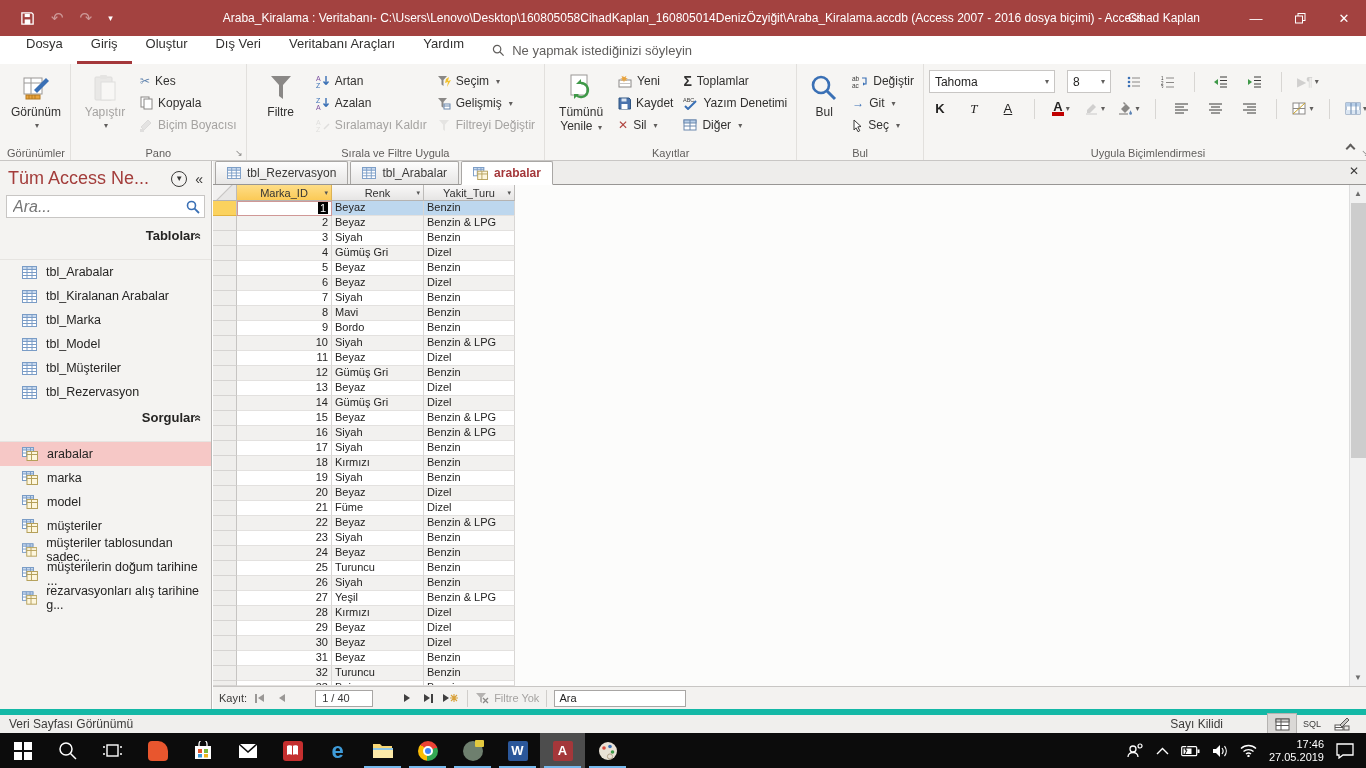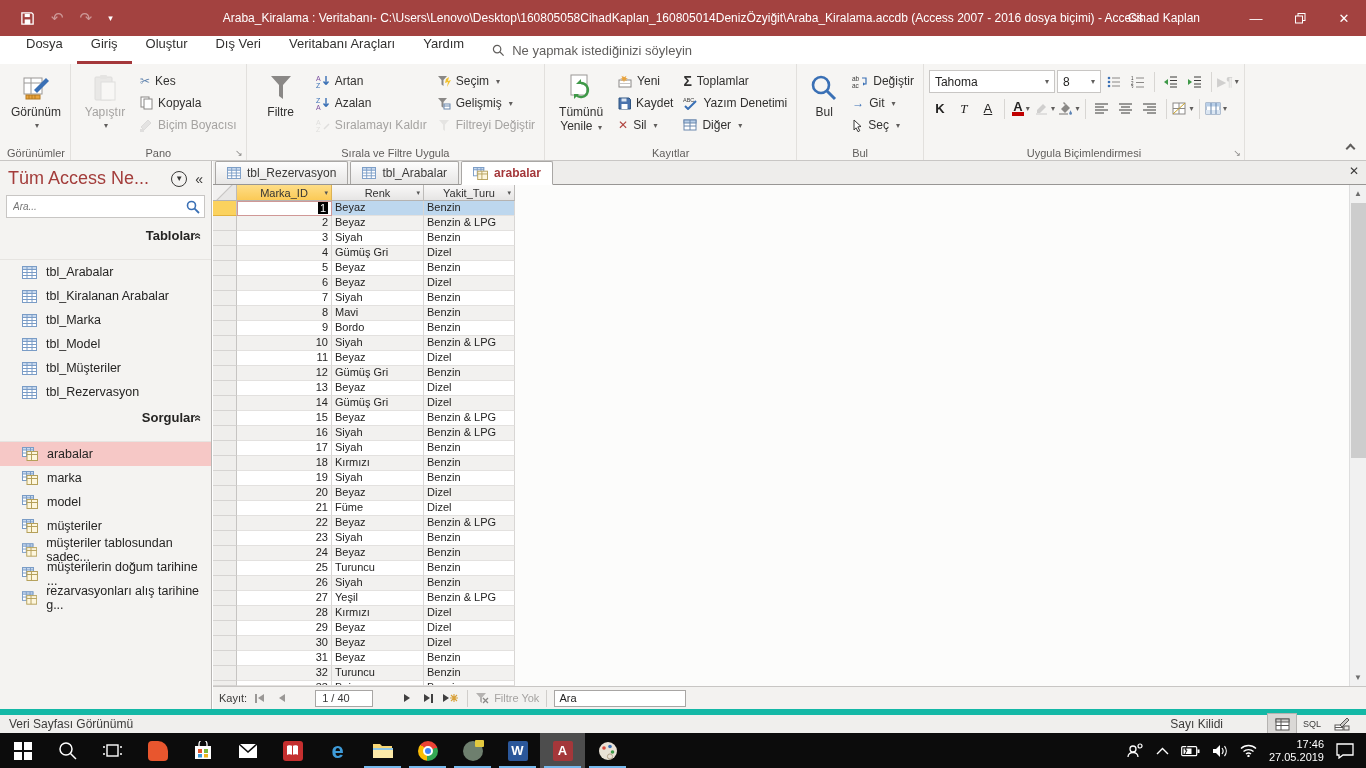--- a/index.html
+++ b/index.html
@@ -26,39 +26,39 @@
 .launch{position:absolute;right:3px;bottom:2px;font-size:9px;color:#8a8886}
 .bigbtn{display:flex;flex-direction:column;align-items:center;width:58px;padding-top:3px;font-size:12px;line-height:14px;text-align:center;color:#323130}
 .bigbtn .bi{height:34px;display:flex;align-items:center;justify-content:center}
 .col{display:flex;flex-direction:column;padding-top:2px}
 .sbtn{display:flex;align-items:center;gap:5px;height:22px;padding:0 4px;font-size:12px;white-space:nowrap;color:#323130}
 .dis{color:#a5a3a1}
 .dis svg,.dis .ig{opacity:.45;filter:grayscale(1)}
 .dd{font-size:8px;color:#605e5c;margin-left:2px}
 .ig{display:inline-flex;align-items:center;justify-content:center;font-size:12px}
 .combo{background:#fff;border:1px solid #c8c6c4;height:23px;display:flex;align-items:center;padding:0 5px;font-size:12px;justify-content:space-between;color:#252423}
-.trow1{display:flex;align-items:center;gap:2px;height:27px}
+.trow1{display:flex;align-items:center;gap:12px;height:27px}
 .tbtn{min-width:22px;height:22px;display:flex;align-items:center;justify-content:center}
 .vsep{width:1px;height:20px;background:#d8d6d3;margin:0 3px}
 .chev-up{width:7px;height:7px;border:solid #605e5c;border-width:2px 0 0 2px;transform:rotate(45deg)}
 #ribbon-collapse{position:absolute;right:12px;bottom:8px}
 .kbold{font-weight:bold;font-size:13px}
 .titalic{font-style:italic;font-family:"Liberation Serif",serif;font-size:13px}
 .aunder{text-decoration:underline;font-size:13px}
 .acolor{font-size:13px;font-weight:bold;line-height:11px;border-bottom:4px solid #c00000;padding:0 1px}
 
 #main{position:absolute;top:161px;left:0;width:1366px;height:548px}
 
 #navpane{position:absolute;left:0;top:0;width:212px;height:100%;background:#f4f3f1;border-right:1px solid #b8b6b4}
 .np-title{display:flex;align-items:center;padding:7px 8px 5px;color:#a33d3b;font-size:18px;gap:8px}
 .np-title .grow{flex:1}
 .np-circ{width:16px;height:16px;border:1px solid #3b3a39;border-radius:50%;display:flex;align-items:center;justify-content:center;font-size:8px;color:#3b3a39}
 .np-shutter{font-size:14px;color:#3b3a39}
 .np-search{margin:1px 6px 4px;display:flex;height:23px;border:1px solid #c8c6c4;background:#fff;align-items:center;padding-right:4px}
-.np-in{flex:1;border:none;outline:none;font-style:italic;font-size:10px;padding:0 6px;color:#a16207;background:transparent;font-family:inherit;min-width:0}
+.np-in{flex:1;border:none;outline:none;font-style:italic;font-size:16px;padding:0 6px;color:#a16207;background:transparent;font-family:inherit;min-width:0}
 .np-sec{display:flex;align-items:center;justify-content:flex-end;padding:6px 9px 16px;font-weight:bold;font-size:13px;color:#252423;border-bottom:1px solid #e6e4e1}
 .np-chev{transform:rotate(90deg);font-size:12px;color:#3b3a39}
 .np-list{display:flex;flex-direction:column}
 .np-item{display:flex;align-items:center;gap:9px;height:24px;padding-left:22px;font-size:12.5px;color:#252423}
 .np-item.sel{background:#f6c8c6}
 
 #content{position:absolute;left:213px;top:0;right:0;height:100%}
 #doctabs{position:absolute;top:0;left:0;right:0;height:24px;background:#eeedeb;border-bottom:1px solid #989694;display:flex;align-items:flex-end;padding-left:2px}
 .dtab{display:flex;align-items:center;gap:6px;height:23px;padding:0 11px;border:1px solid #a9a7a5;border-bottom:none;border-radius:2px 2px 0 0;background:linear-gradient(#fdfdfd,#e7e6e5);font-size:12px;margin-right:2px;color:#3b3a39;position:relative}
 .dtab.active{background:#fff;color:#a4373a;font-weight:bold;height:24px;margin-bottom:-1px;border-bottom:1px solid #fff}

